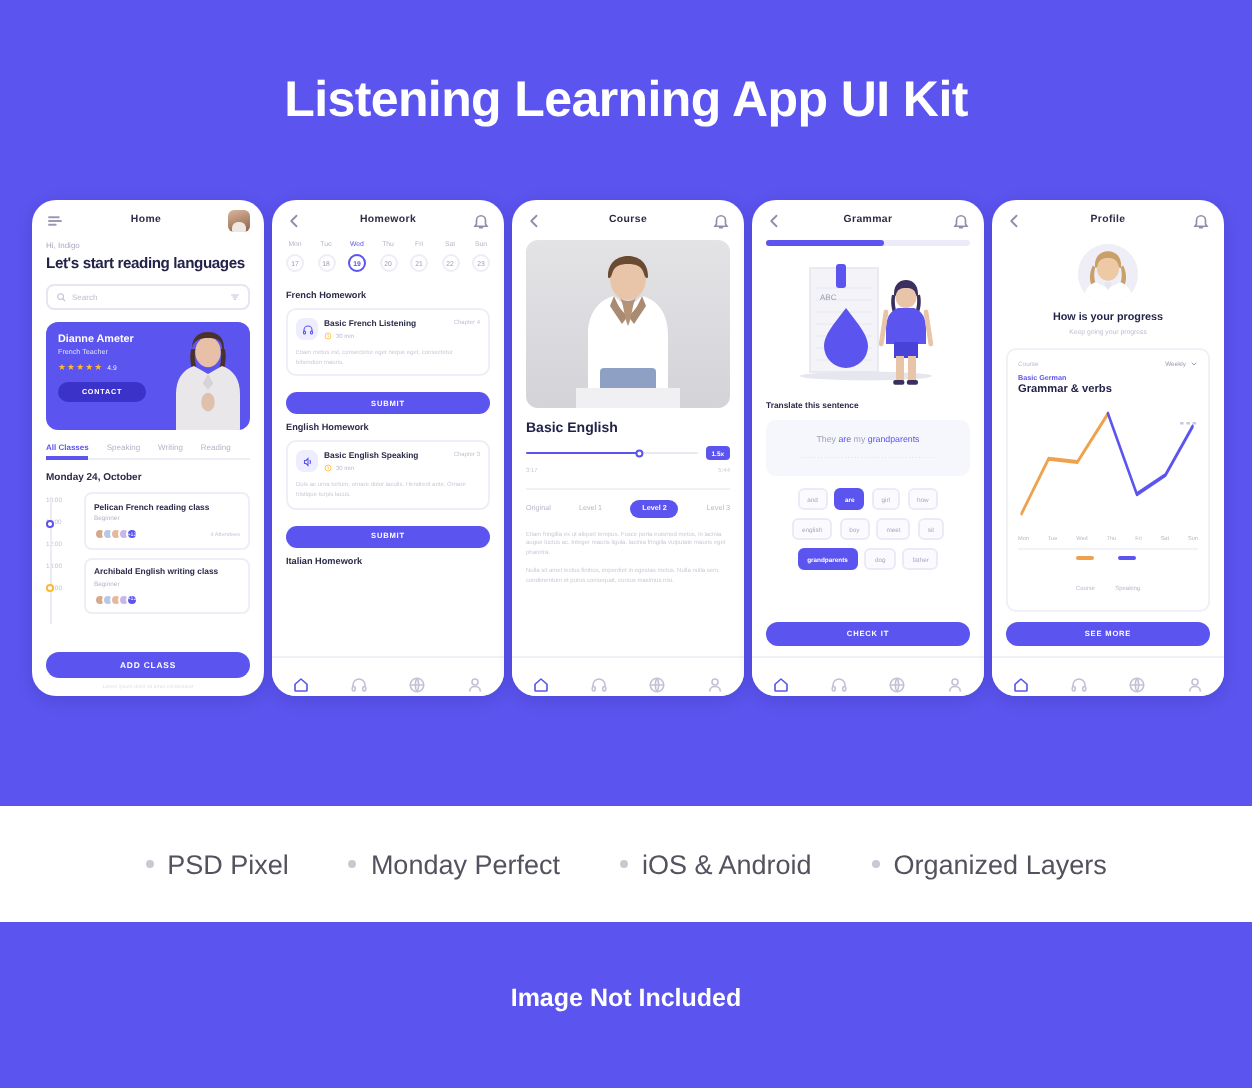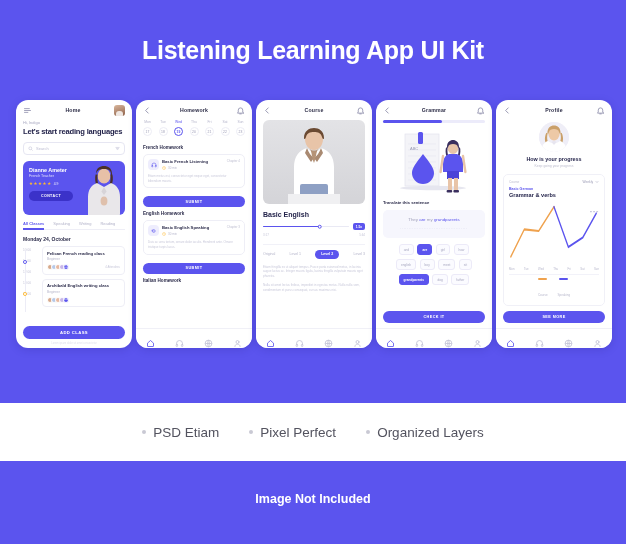--- a/index.html
+++ b/index.html
@@ -761,25 +761,29 @@
             </svg></span>
       </div>
     </div>
   </div>
 
 </div>
 
 <div class="features">
   <div class="feat">
     <span class="bullet"></span>
-    <span class="lbl">PSD Etiam</span>
+    <span class="lbl">PSD Pixel</span>
   </div>
   <div class="feat">
     <span class="bullet"></span>
-    <span class="lbl">Pixel Perfect</span>
+    <span class="lbl">Monday Perfect</span>
+  </div>
+  <div class="feat">
+    <span class="bullet"></span>
+    <span class="lbl">iOS &amp; Android</span>
   </div>
   <div class="feat">
     <span class="bullet"></span>
     <span class="lbl">Organized Layers</span>
   </div>
 </div>
 
 <div class="footer-note">Image Not Included</div>
 
 </body></html>

